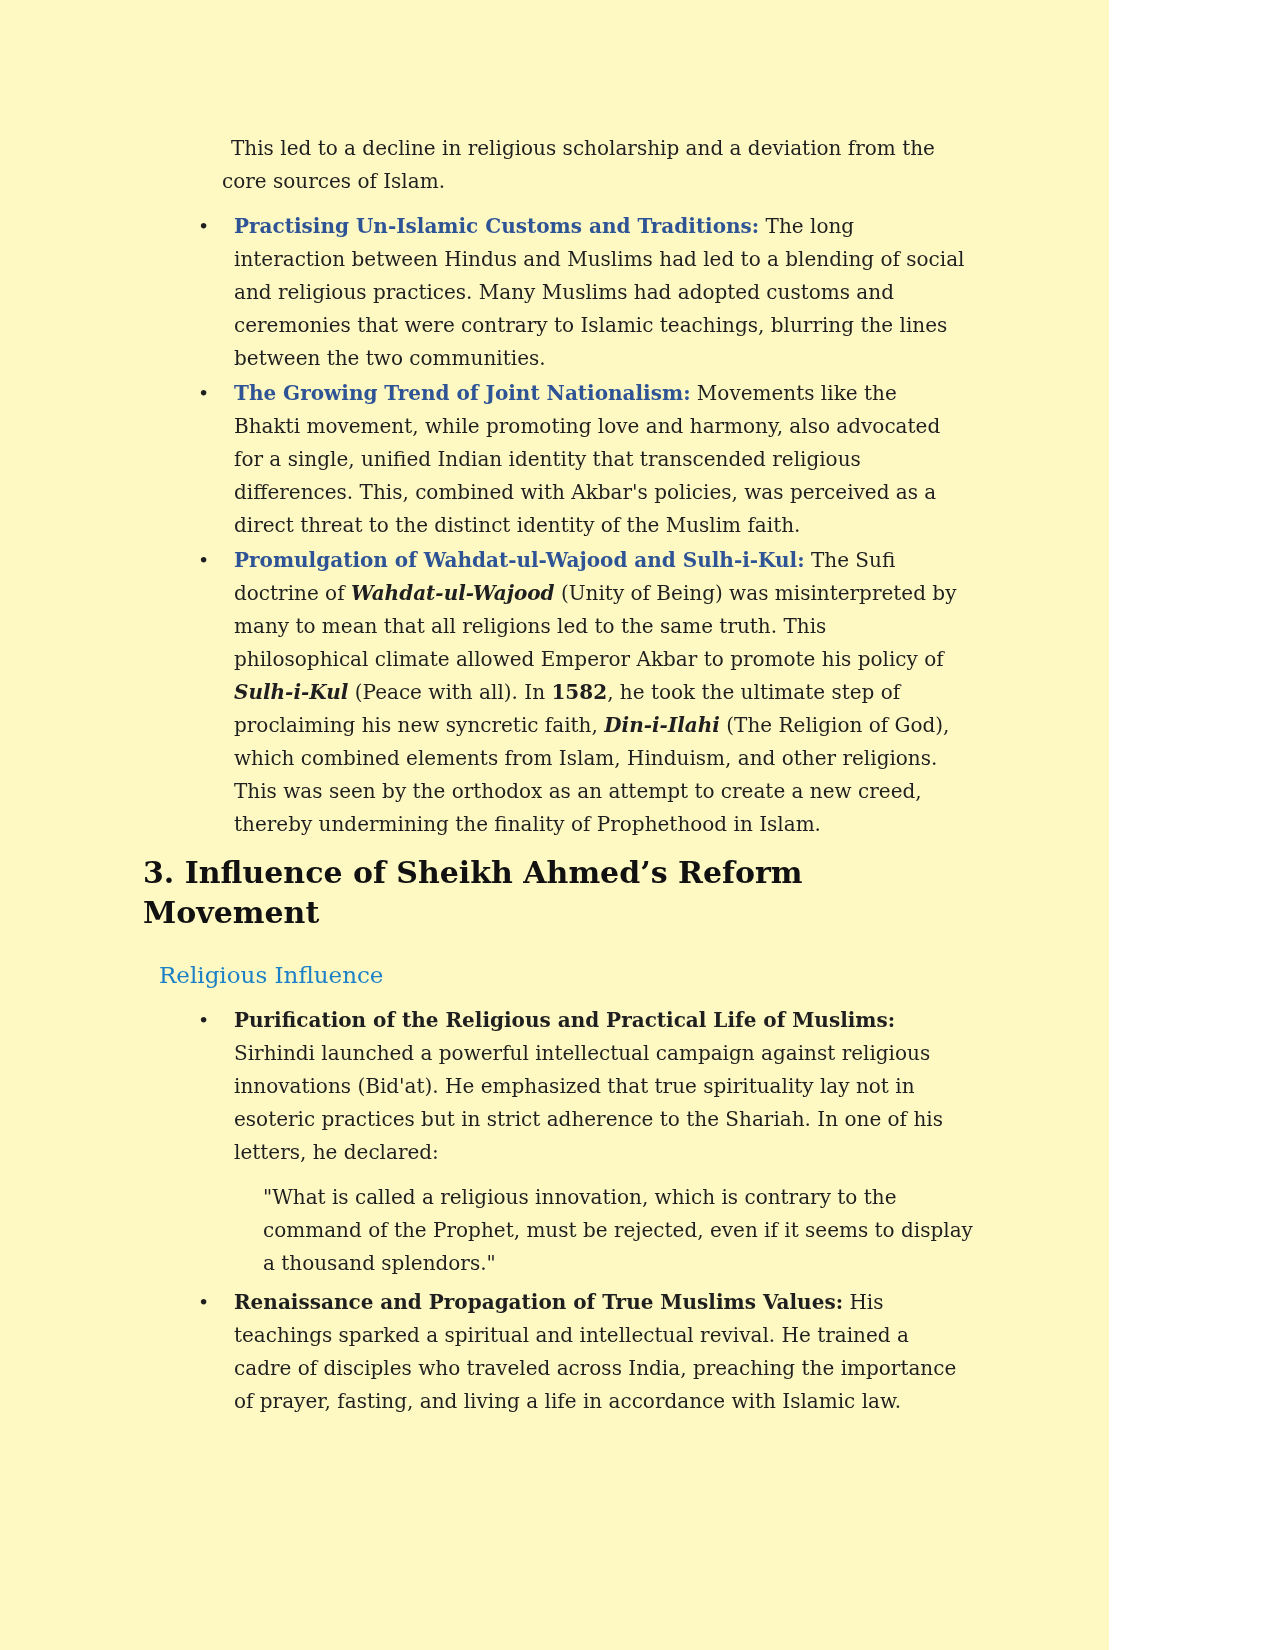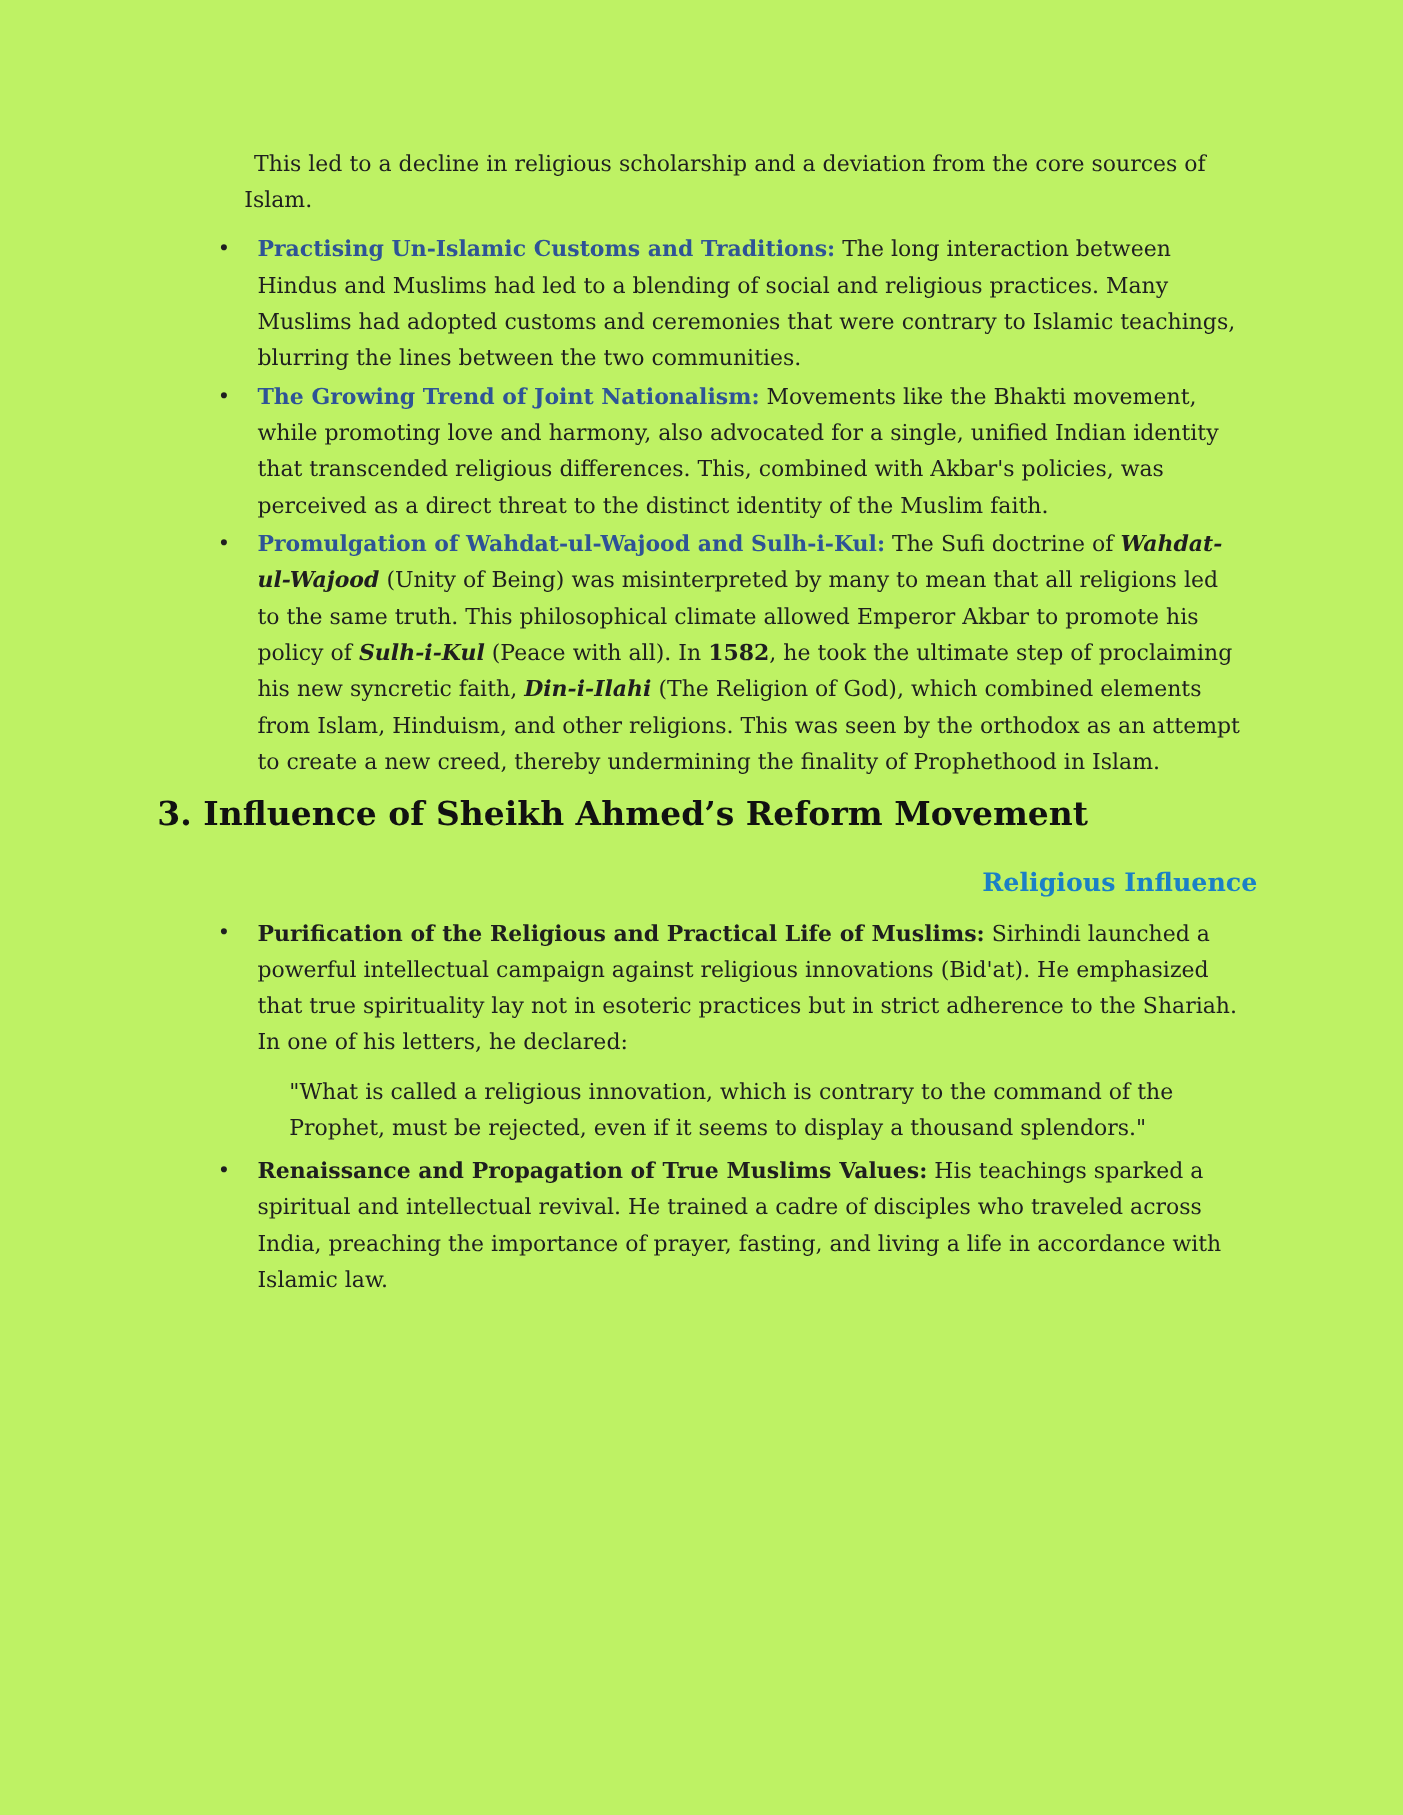--- a/index.html
+++ b/index.html
@@ -1,20 +1,20 @@
 <!DOCTYPE html>
 <html><head>
 <meta charset="utf-8">
 <style>
   html, body { margin: 0; padding: 0; background: #ffffff; }
   .page {
     position: relative;
-    width: 1275px;
+    width: 1109px;
     height: 1650px;
-    background: #bef264;
+    background: #fef9c3;
     box-sizing: border-box;
     padding: 132px 132px 0 143px;
     font-family: "DejaVu Serif", "Liberation Serif", serif;
     font-size: 20px;
     line-height: 33px;
     color: #1f1f1f;
     overflow: hidden;
   }
   p { margin: 0; }
   .cont-para {
@@ -48,24 +48,23 @@
     margin: 6px 0 0 0;
     font-weight: bold;
     color: #111111;
   }
   p.section-intro {
     margin-top: 17px;
   }
   h3.subsection-heading {
     font-size: 23px;
     line-height: 34px;
-    margin: 25px 0 1px 2px;
-    font-weight: bold;
+    margin: 25px 0 1px 16px;
+    font-weight: normal;
     color: #1B80C6;
-    text-align: right;
   }
   .block-quote {
     margin: 3px 0 6px 120px;
     max-width: 812px;
   }
   .renaissance-list {
     margin-top: 6px !important;
   }
 </style>
 </head>

